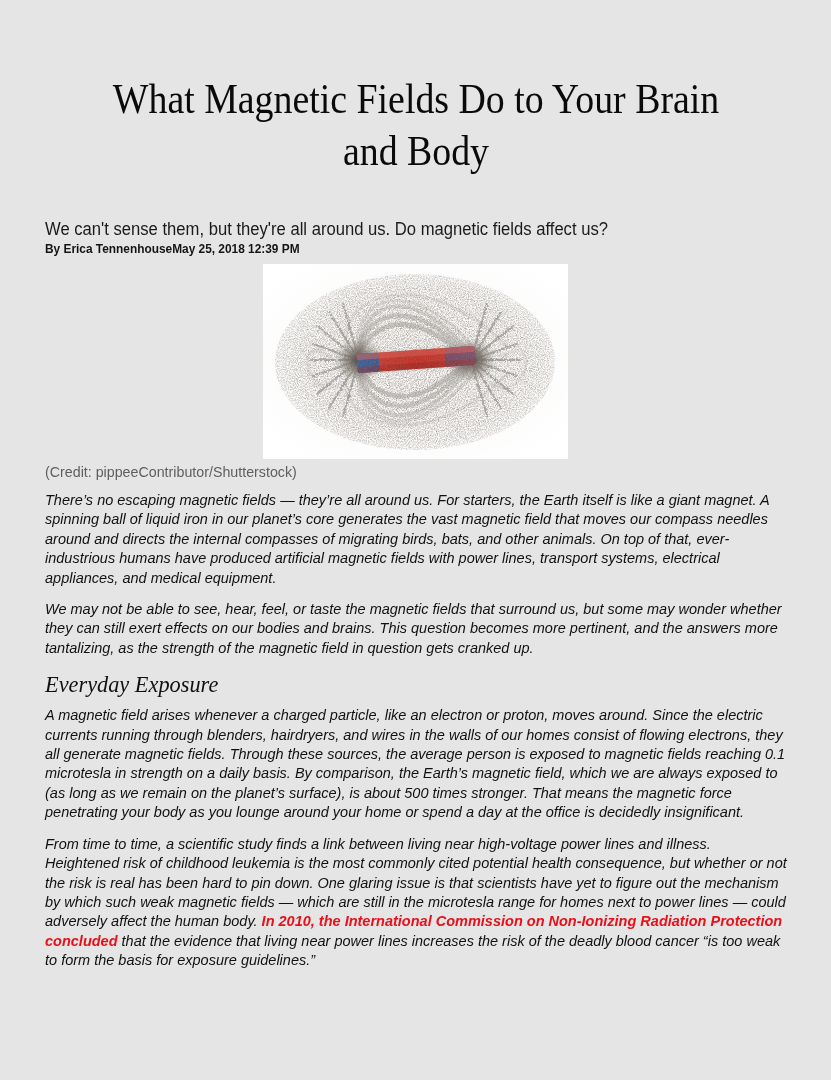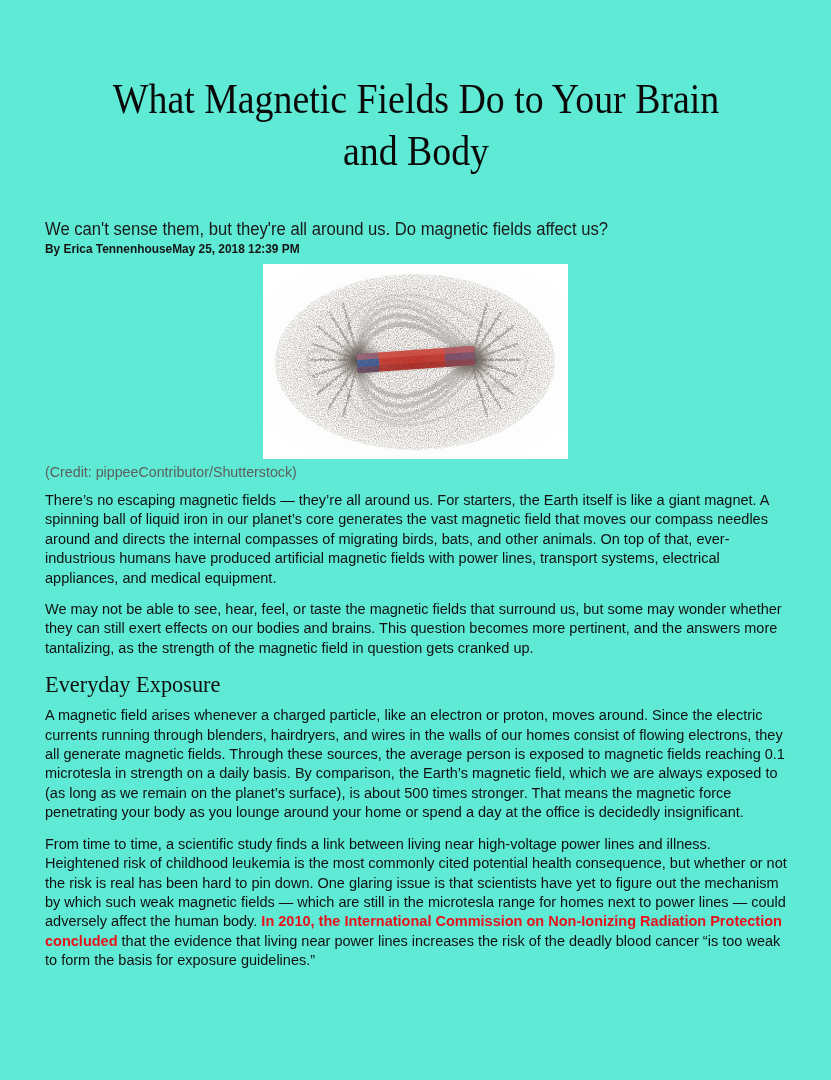--- a/index.html
+++ b/index.html
@@ -12,21 +12,21 @@
     height: 1080px;
     position: relative;
     overflow: hidden;
     font-family: "Liberation Sans", sans-serif;
     color: #000000;
   }
 
   .page {
     position: absolute;
     inset: 0;
-    background: #5eead4;
+    background: #e5e5e5;
   }
 
   
   .doc-title {
     position: absolute;
     left: 60px;
     top: 44px;
     width: 712px;
     text-align: center;
     font-family: "Liberation Serif", "DejaVu Serif", serif;
@@ -111,20 +111,21 @@
     transform-origin: 0 0;
     white-space: nowrap;
   }
 
   
   .body-col {
     position: absolute;
     left: 45px;
     top: 490px;
     width: 742px;
+    font-style: italic;
   }
   .para {
     font-family: "Liberation Sans", sans-serif;
     font-size: 15.2px;
     line-height: 19.4px;
     color: #111111;
     margin: 0 0 12px 0;
     text-align: left;
     transform: scaleX(0.955);
     transform-origin: 0 0;

